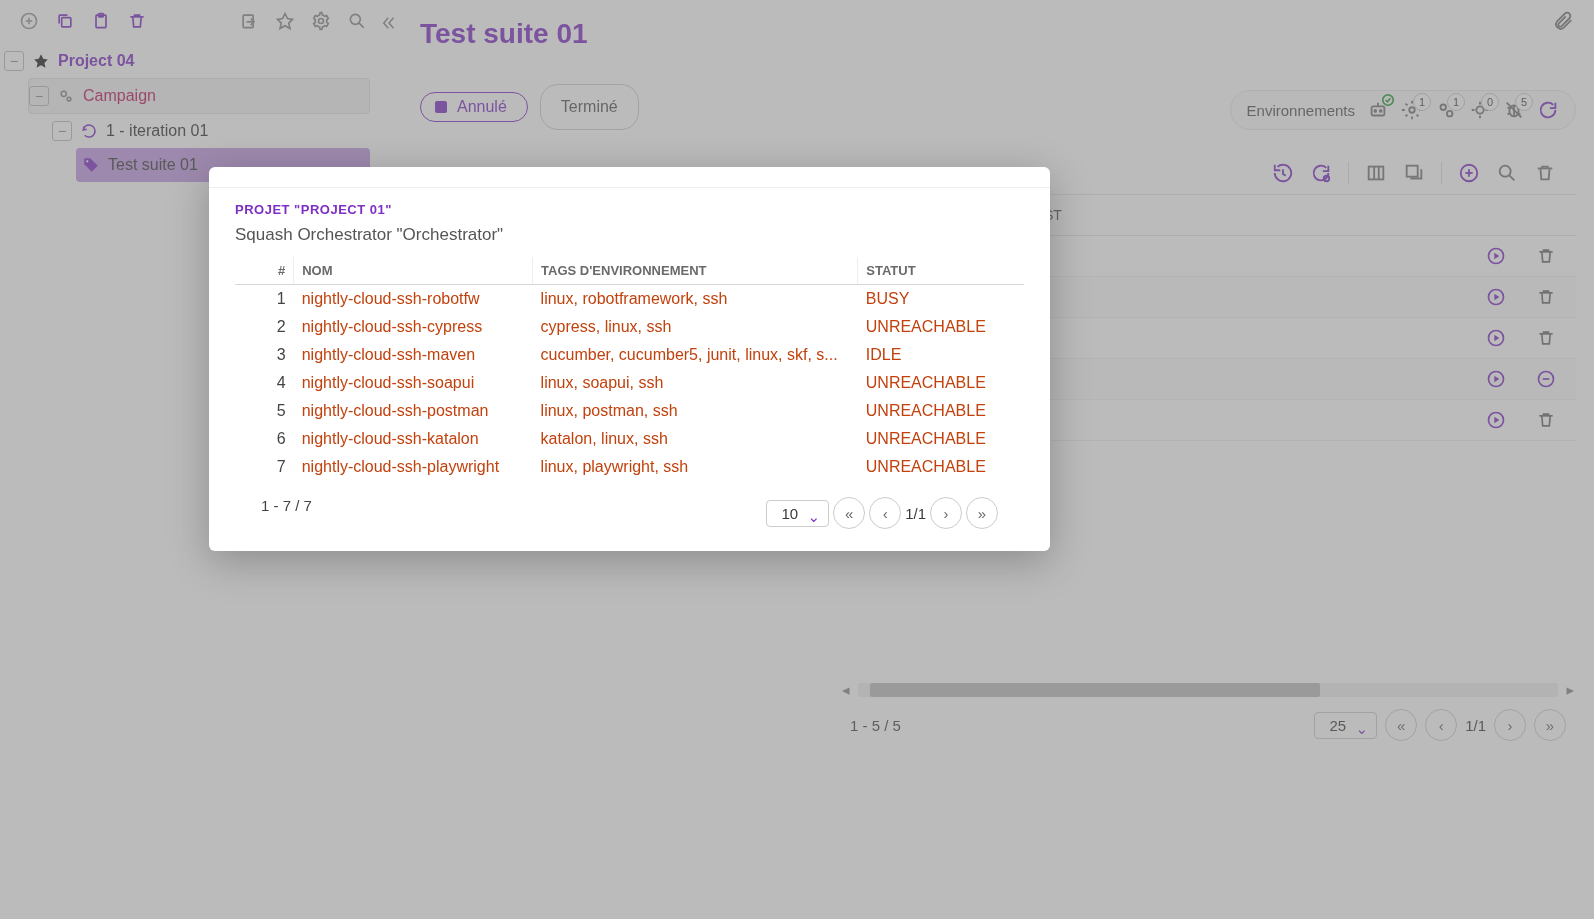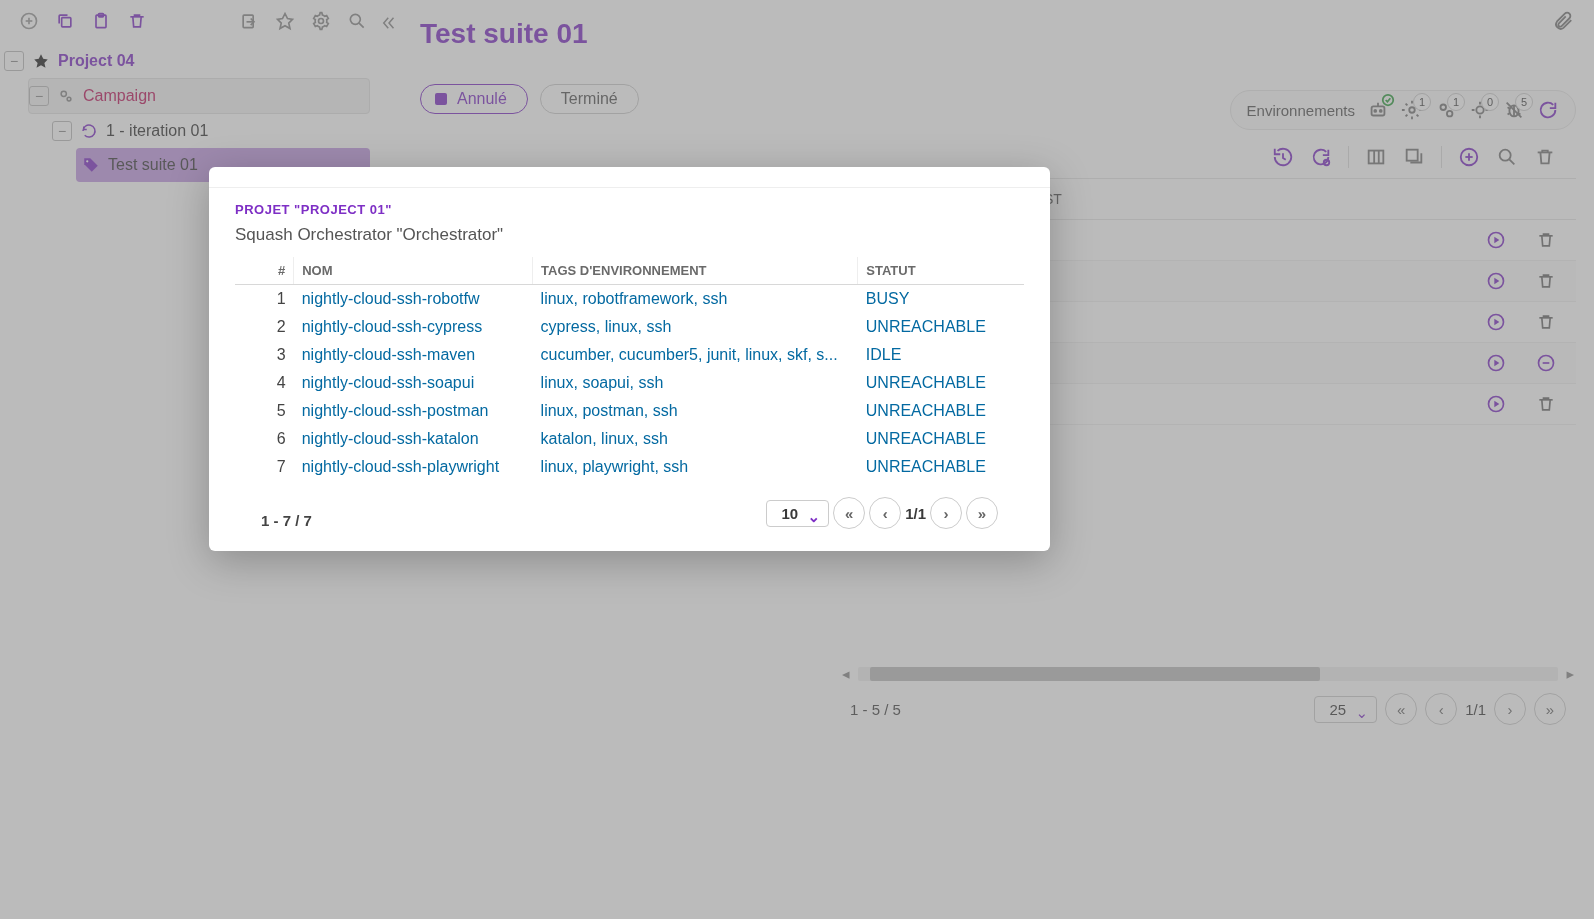--- a/index.html
+++ b/index.html
@@ -40,21 +40,21 @@
   
   .main-col{flex:1;position:relative;display:flex;flex-direction:column;padding:14px 18px 0 0;box-sizing:border-box;}
   .collapse-handle{position:absolute;left:0;top:14px;color:var(--grey-icon);cursor:pointer;}
   .breadcrumb{font-size:15px;color:#6a6a6a;padding-left:40px;}
   .page-title{font-size:28px;color:var(--purple);font-weight:600;padding:4px 0 0 40px;}
   .attach-icon{position:absolute;right:20px;top:10px;color:var(--grey-icon);cursor:pointer;}
 
   .status-row{display:flex;align-items:center;padding:34px 0 0 40px;gap:12px;}
   .pill{display:flex;align-items:center;gap:10px;border:1.5px solid var(--purple);border-radius:18px;padding:5px 20px 5px 14px;color:var(--purple);font-size:16px;}
   .pill .sq{width:12px;height:12px;background:var(--purple);border-radius:2px;}
-  .pill-done{border:1px solid #ccc;border-radius:18px;padding:5px 20px;color:#555;font-size:16px;}
+  .pill-done{border:1px solid #ccc;border-radius:18px;padding:13px 20px;color:#555;font-size:16px;}
 
   .env-bar{position:absolute;right:18px;top:90px;display:flex;align-items:center;gap:12px;background:#fafafa;border:1px solid #e6e6e6;border-radius:22px;padding:8px 16px;}
   .env-bar .lbl{color:#555;}
   .badged{position:relative;color:var(--grey-icon);cursor:pointer;}
   .badge{position:absolute;top:-6px;right:-8px;background:#fff;border:1px solid #ccc;border-radius:50%;width:16px;height:16px;font-size:11px;display:flex;align-items:center;justify-content:center;color:#444;}
 
   .grid-toolbar{display:flex;justify-content:flex-end;align-items:center;gap:16px;padding:32px 20px 0 40px;color:var(--grey-icon);}
   .grid-toolbar .sep{width:1px;height:22px;background:#ddd;}
   .grid-toolbar .ico{cursor:pointer;}
   .grid-toolbar .ico.purple{color:var(--purple);}
@@ -88,24 +88,24 @@
   .modal{position:absolute;left:209px;top:167px;width:841px;background:#fff;border-radius:6px;box-shadow:0 10px 40px rgba(0,0,0,.25);padding:20px 0 22px 0;}
   .modal-title{font-size:22px;color:#4a4a4a;padding:0 26px 14px 26px;}
   .modal-divider{height:1px;background:#eee;}
   .modal-body{padding:14px 26px 0 26px;}
   .proj-label{color:var(--purple);font-size:13px;letter-spacing:.5px;font-weight:600;}
   .orch{font-size:17px;color:#555;padding:8px 0 12px 0;}
   .tbl{width:100%;border-collapse:collapse;}
   .tbl th{text-align:left;font-size:13px;color:#6a6a6a;font-weight:600;border-bottom:1px solid #d8d8d8;border-right:1px solid #eee;padding:6px 8px;}
   .tbl th:first-child{text-align:right;width:40px;}
   .tbl th:last-child{border-right:none;}
-  .tbl td{padding:5px 8px;font-size:16px;color:#0369a1;white-space:nowrap;overflow:hidden;text-overflow:ellipsis;}
+  .tbl td{padding:5px 8px;font-size:16px;color:#c2410c;white-space:nowrap;overflow:hidden;text-overflow:ellipsis;}
   .tbl td:first-child{text-align:right;color:#444;}
   .tbl col.c1{width:50px;} .tbl col.c2{width:230px;} .tbl col.c3{width:270px;} .tbl col.c4{width:160px;}
-  .modal-footer{display:flex;justify-content:space-between;align-items:flex-end;padding:16px 26px 0 26px;font-weight:bold;}
+  .modal-footer{display:flex;justify-content:space-between;align-items:flex-start;padding:16px 26px 0 26px;}
   .modal-close{border:1px solid #ccc;background:#fff;border-radius:4px;padding:7px 18px;cursor:pointer;font-size:15px;color:#444;}
   .modal-pager{display:flex;align-items:center;gap:4px;padding-left:43px;}
   .modal-actionrow{display:flex;justify-content:flex-end;padding:18px 26px 0 26px;}
   .range{color:#444;}
 </style>
 </head>
 <body>
 
 <div class="app">
 

